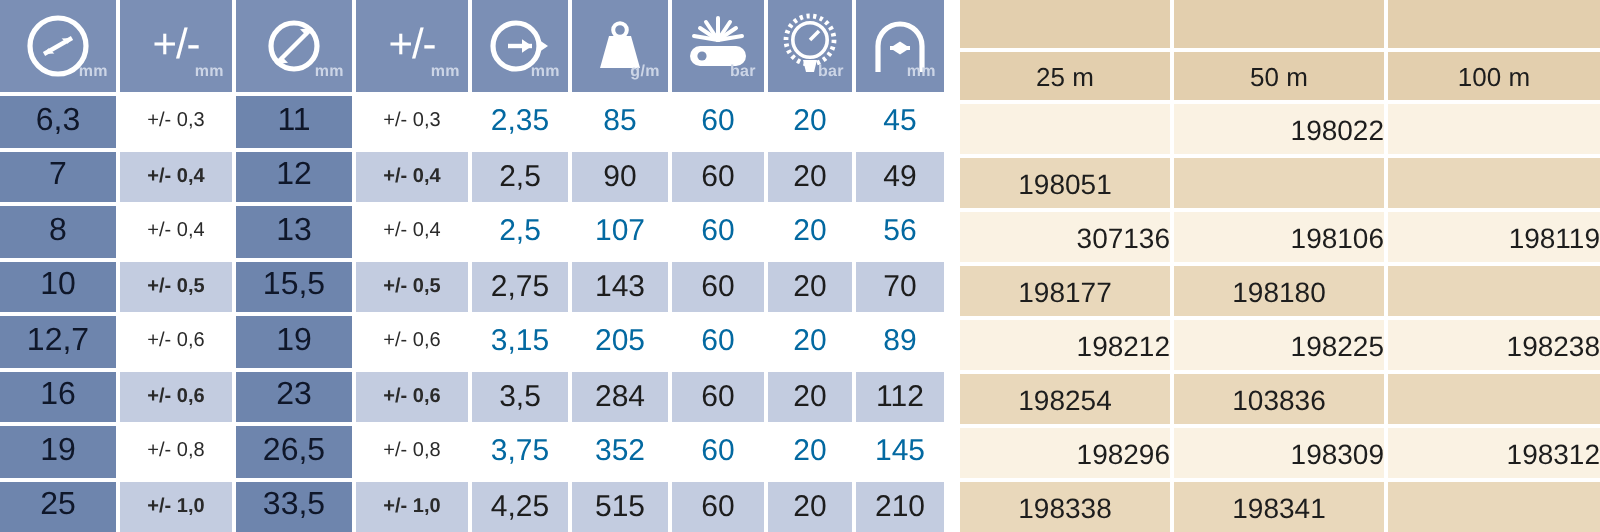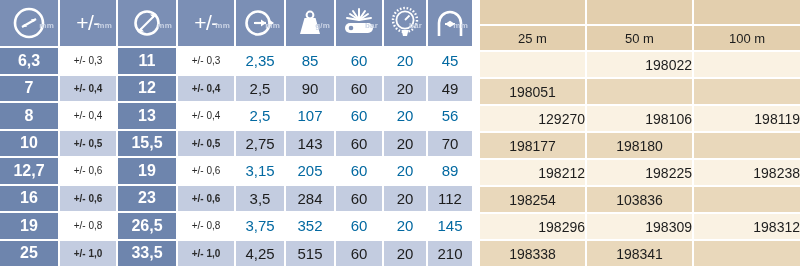--- a/index.html
+++ b/index.html
@@ -26,33 +26,33 @@
     position:relative;
     text-align:center;
     vertical-align:middle;
   }
   .hdr-cell.last{border-right:2px solid #ffffff;}
   .icon-wrap{
     display:flex;align-items:center;justify-content:center;
     height:40px;width:100%;
   }
   .unit{
-    position:absolute;right:4px;bottom:16px;
+    position:absolute;right:4px;bottom:6px;
     font-size:8px;color:#ccd5e6;letter-spacing:.2px;line-height:8px;
   }
   .plusminus{
     color:#ffffff;font-size:21px;font-weight:400;line-height:40px;
     letter-spacing:-0.5px;
   }
   svg{display:block;}
 
   
   .c-dark{
-    background:#6e85ad;color:#ffffff;
-    font-weight:bold;font-size:16px;text-align:center;
+    background:#6e85ad;color:#0f172a;
+    font-weight:normal;font-size:16px;text-align:center;
     border-top:2px solid #ffffff;border-right:2px solid #ffffff;
   }
   .c-tolA{
     background:#ffffff;color:#2a2a2a;font-size:10px;font-weight:normal;
     text-align:center;border-top:2px solid #ffffff;border-right:2px solid #ffffff;
   }
   .c-tolB{
     background:#c3cce0;color:#2a2a2a;font-size:10px;font-weight:bold;
     text-align:center;border-top:2px solid #ffffff;border-right:2px solid #ffffff;
   }
@@ -330,21 +330,21 @@
         <td class="art-A"></td>
         <td class="art-A">198022</td>
         <td class="art-A last"></td>
       </tr>
       <tr class="rowh">
         <td class="art-B">198051</td>
         <td class="art-B"></td>
         <td class="art-B last"></td>
       </tr>
       <tr class="rowh">
-        <td class="art-A">129270</td>
+        <td class="art-A">307136</td>
         <td class="art-A">198106</td>
         <td class="art-A last">198119</td>
       </tr>
       <tr class="rowh">
         <td class="art-B">198177</td>
         <td class="art-B">198180</td>
         <td class="art-B last"></td>
       </tr>
       <tr class="rowh">
         <td class="art-A">198212</td>

